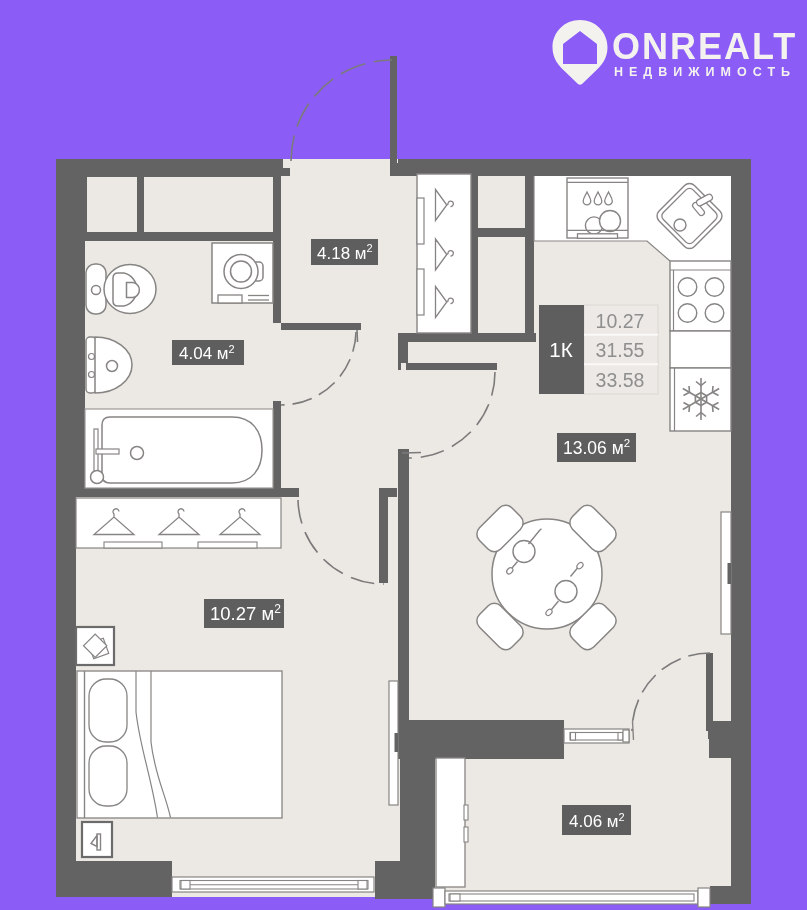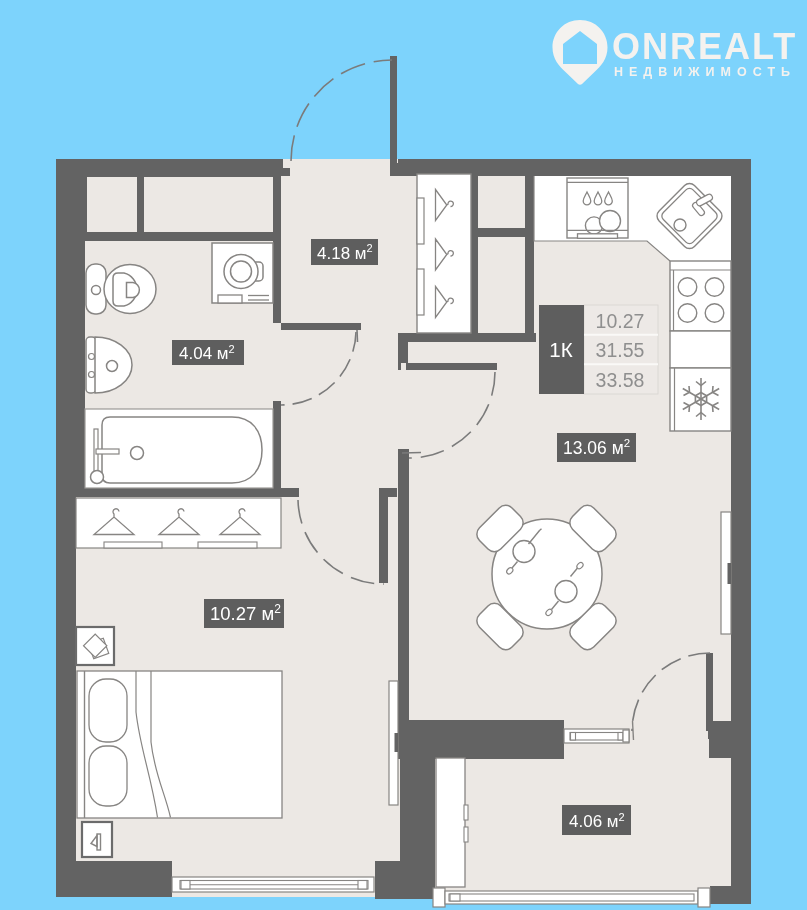--- a/index.html
+++ b/index.html
@@ -1,16 +1,16 @@
 <!DOCTYPE html>
 <html><head>
 <meta charset="utf-8">
 <style>
   html,body{margin:0;padding:0;background:#ffffff;}
-  #wrap{position:relative;width:807px;height:910px;background:#7dd3fc;overflow:hidden;}
+  #wrap{position:relative;width:807px;height:910px;background:#8b5cf6;overflow:hidden;}
   svg{display:block;font-family:"Liberation Sans", sans-serif;}
 </style>
 </head>
 <body>
 <div id="wrap">
 <svg width="807" height="910" viewBox="0 0 807 910">
 
 <g id="watermark" fill="#F4F2EF">
   <path d="M 580 20 C 564.5 20 552.5 32 552.5 47.5 C 552.5 59 559 66 566 72.5 L 578 84 C 579 85 581 85 582 84 L 594 72.5 C 601 66 607.5 59 607.5 47.5 C 607.5 32 595.5 20 580 20 Z M 580 31 L 597 44 L 597 64 L 563 64 L 563 44 Z" fill-rule="evenodd"></path>
   <text x="612" y="59" font-size="36" font-weight="bold" letter-spacing="2" font-family="Liberation Sans, sans-serif">ONREALT</text>

